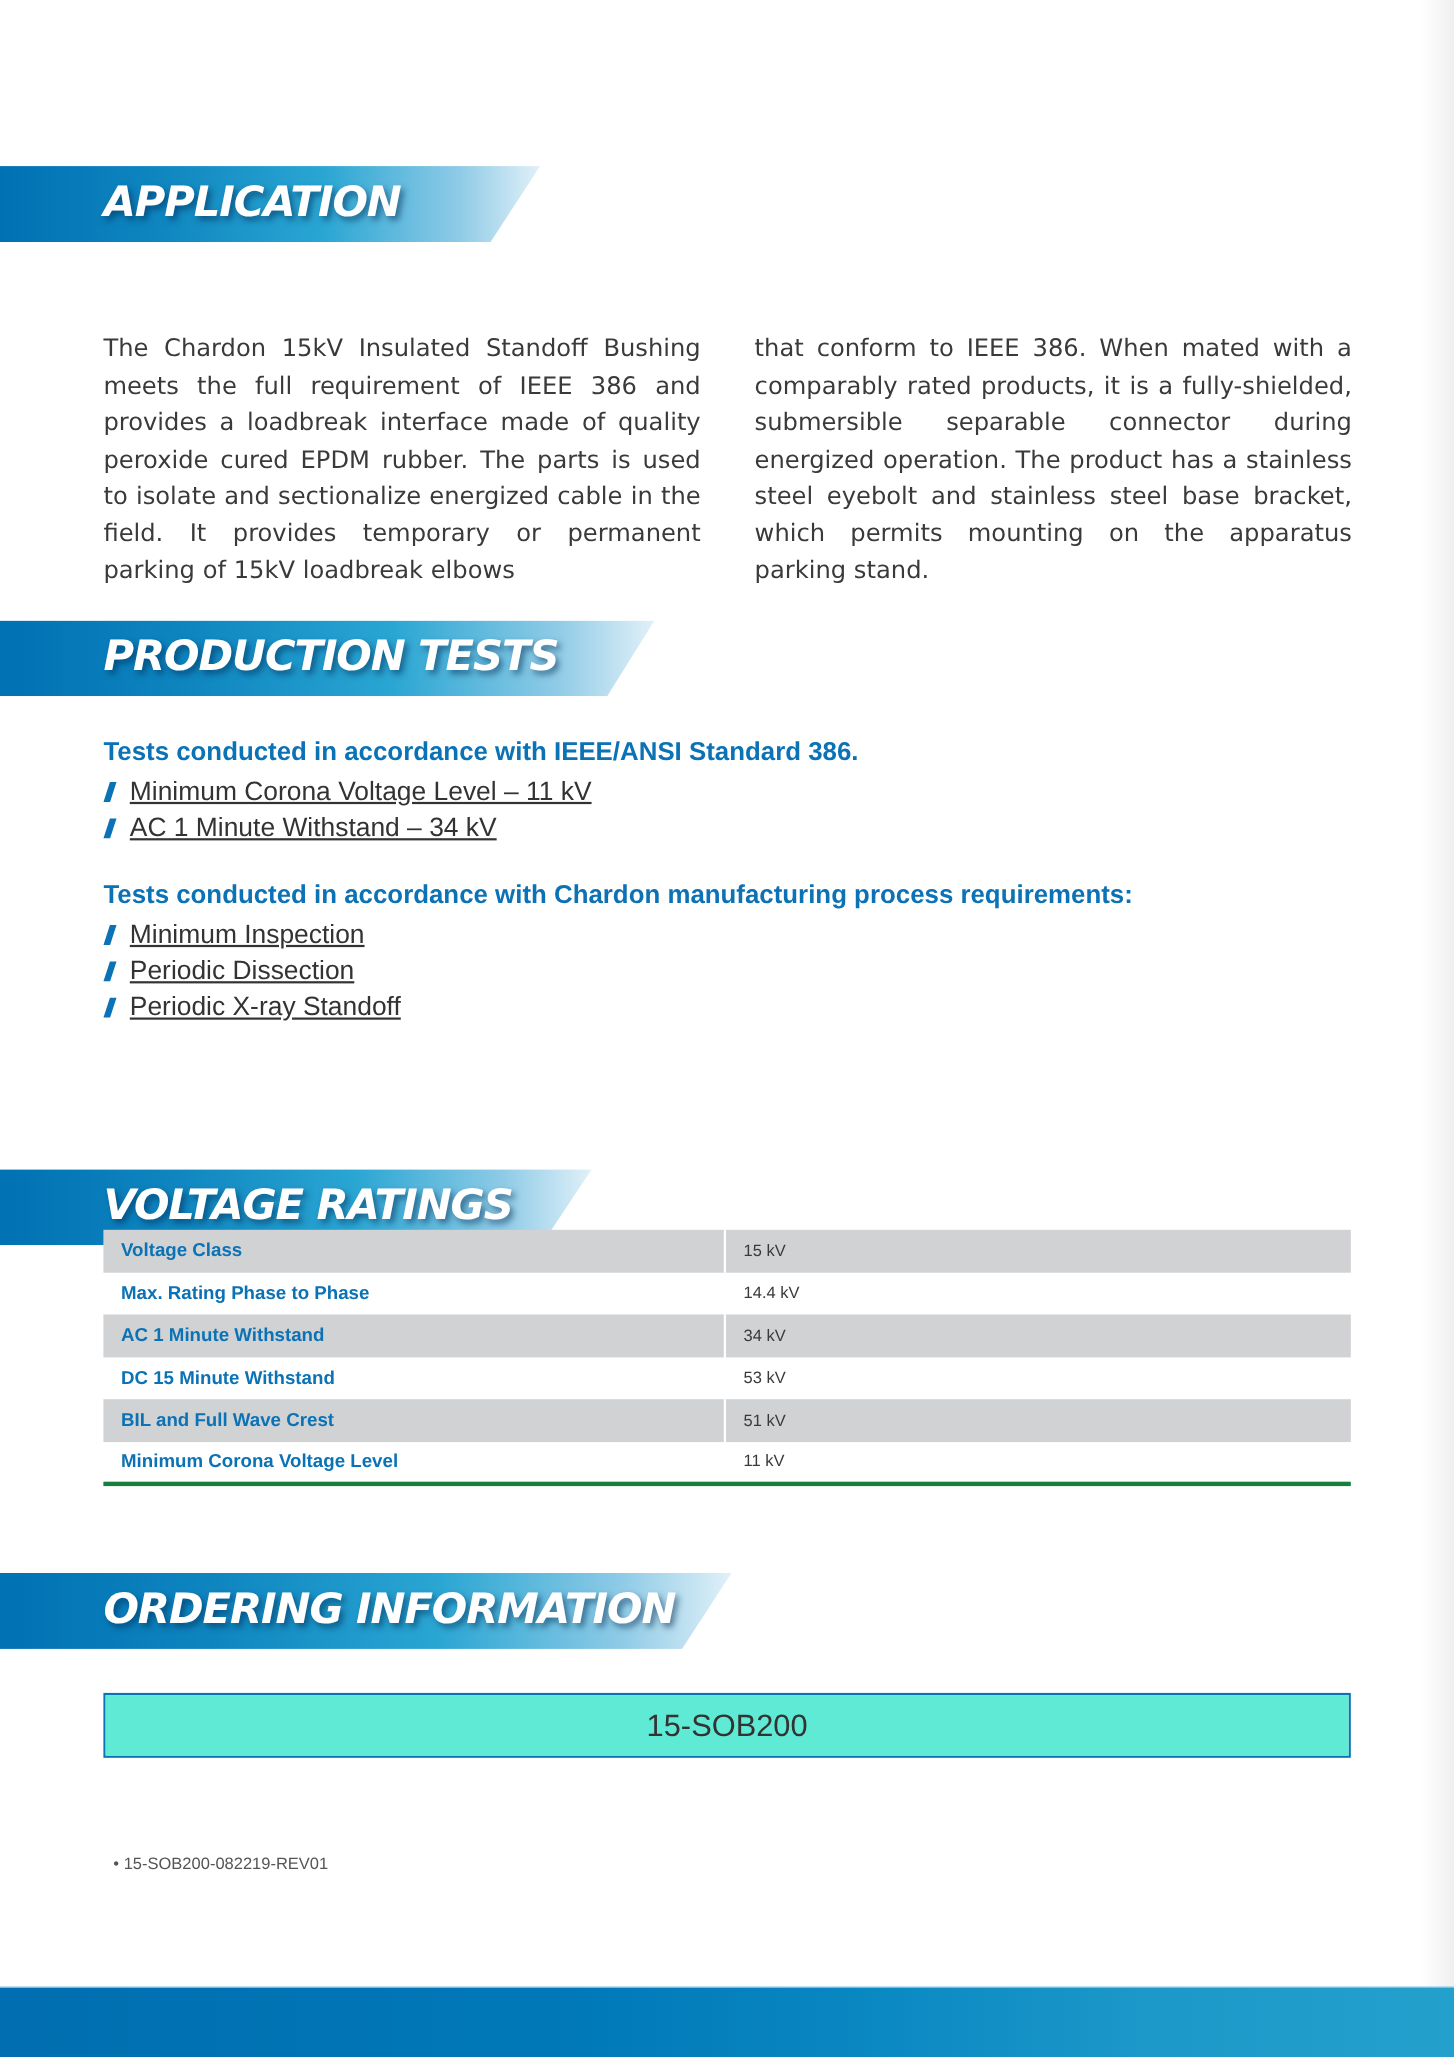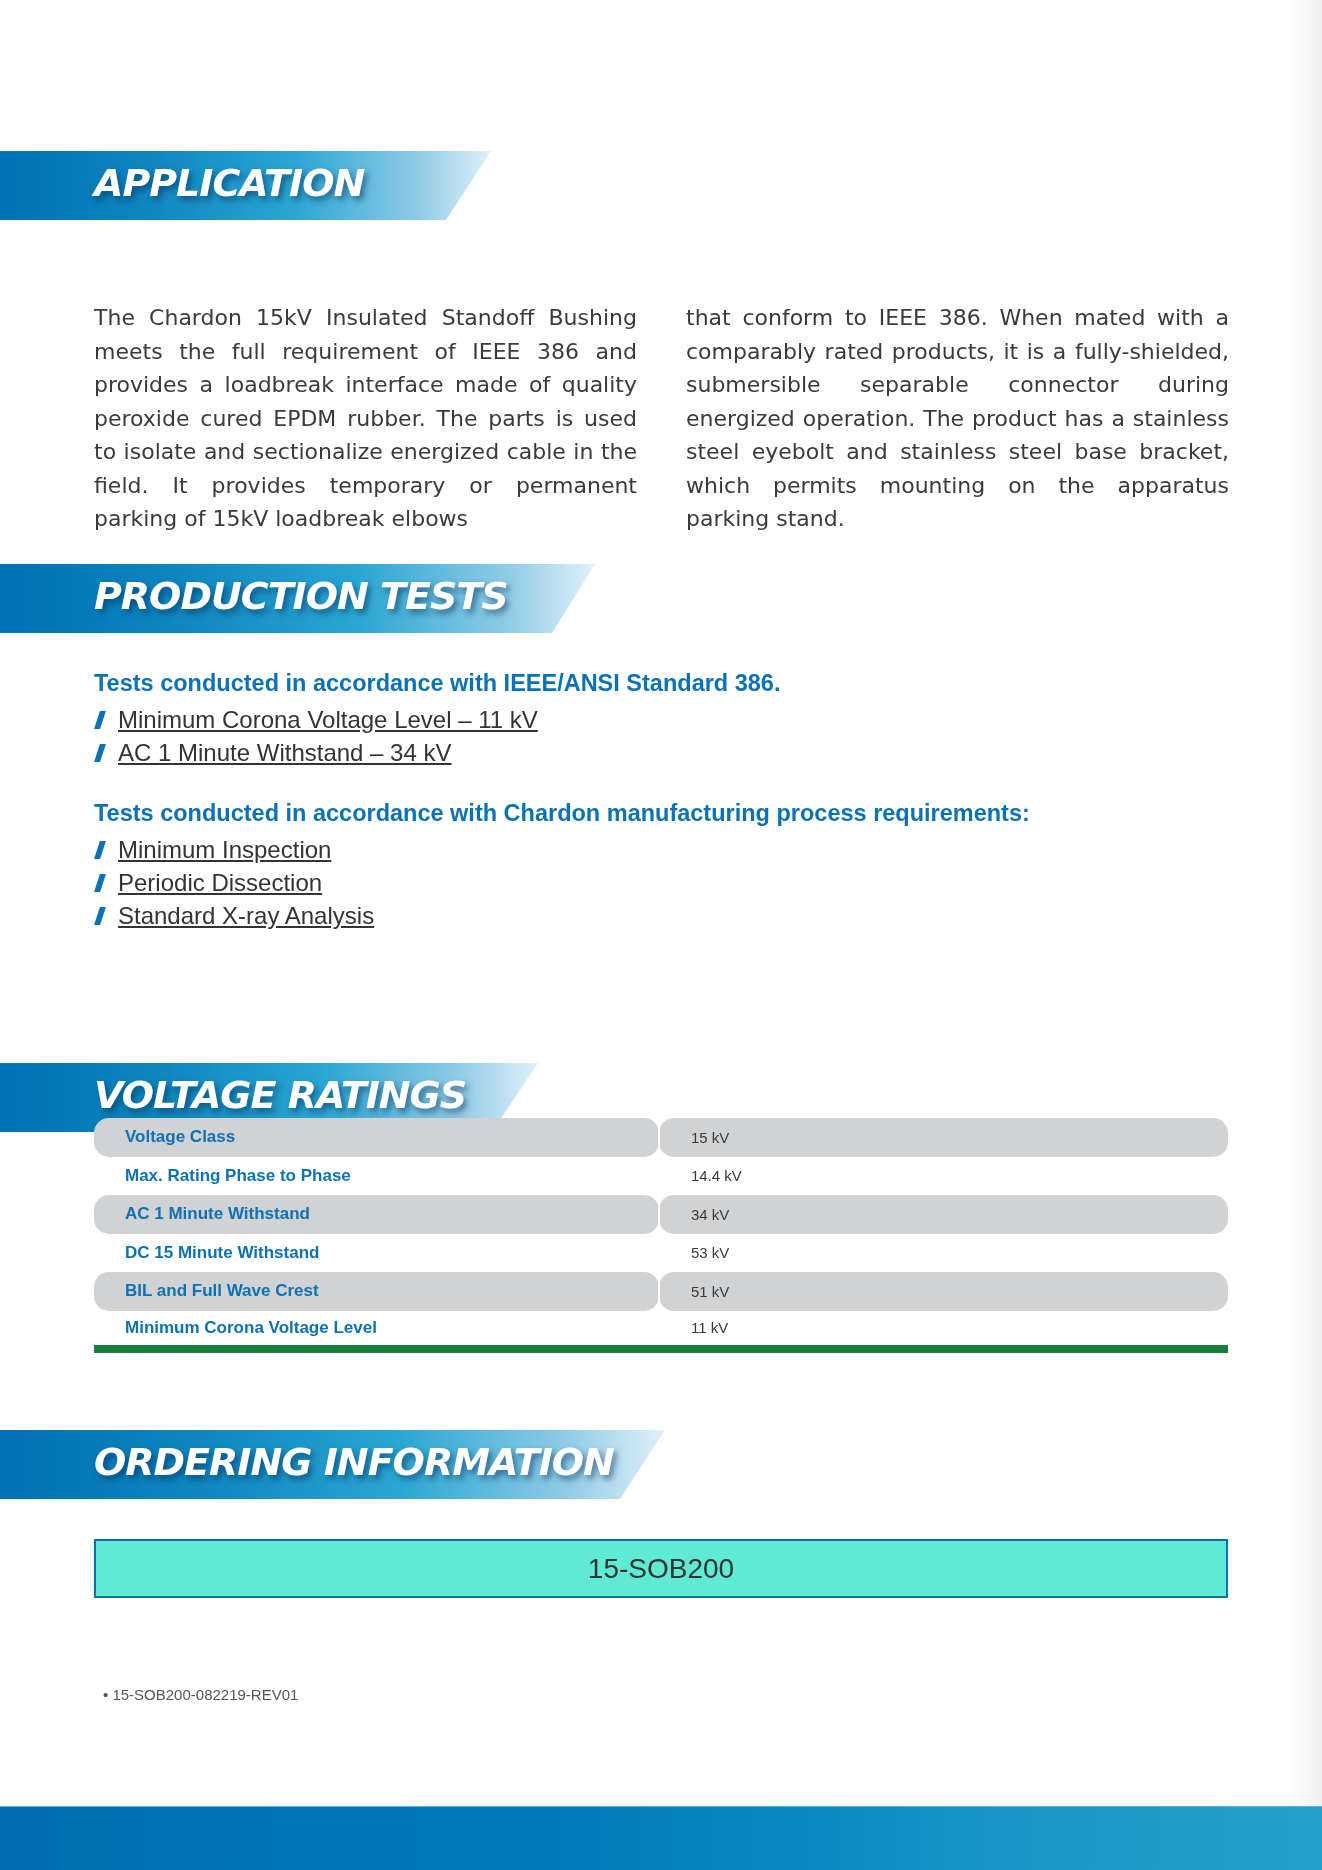--- a/index.html
+++ b/index.html
@@ -95,41 +95,40 @@
     }
     .ratings-table {
       position: absolute;
       left: 94px;
       top: 1118px;
       width: 1134px;
       border-collapse: collapse;
     }
     .ratings-table td {
       height: 38.5px;
-      padding: 0 0 0 31px;
+      padding: 0 0 0 16px;
       box-sizing: border-box;
       font-family: "Liberation Sans", sans-serif;
       font-size: 17px;
-      border-radius: 15px;
     }
     .ratings-table tr.shaded td {
       background: #d1d2d4;
     }
     .ratings-table td.label {
       width: 565px;
       font-weight: bold;
       color: #0b72b5;
       border-right: 2px solid #ffffff;
     }
     .ratings-table td.value {
       color: #3a3a3a;
       font-size: 15px;
     }
     .ratings-table tr:last-child td {
-      border-bottom: 8px solid #15803d;
+      border-bottom: 4px solid #15803d;
     }
     .order-box {
       position: absolute;
       left: 94px;
       top: 1539px;
       width: 1134px;
       height: 59px;
       box-sizing: border-box;
       border: 2px solid #0b72b5;
       display: flex;
@@ -213,21 +212,21 @@
     <li class="test-item">
       <span class="bullet"></span>
       <span>Minimum Inspection</span>
     </li>
     <li class="test-item">
       <span class="bullet"></span>
       <span>Periodic Dissection</span>
     </li>
     <li class="test-item">
       <span class="bullet"></span>
-      <span>Standard X-ray Analysis</span>
+      <span>Periodic X-ray Standoff</span>
     </li>
   </ul>
 </section>
 
 <section>
   <div class="banner" style="top:1063px; width:539px;">
     <div class="banner-bg" style="clip-path: polygon(0 0, 538px 0, 492px 100%, 0 100%);"></div>
     <div class="banner-title">VOLTAGE RATINGS</div>
   </div>
 

